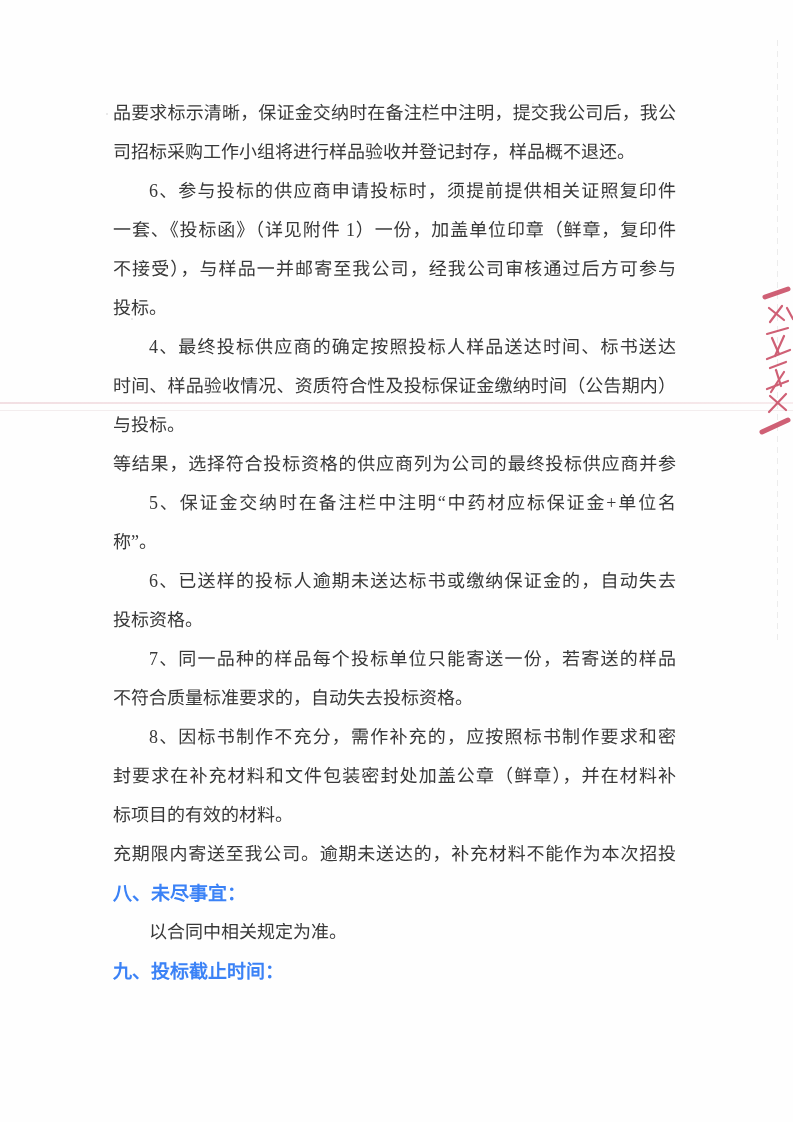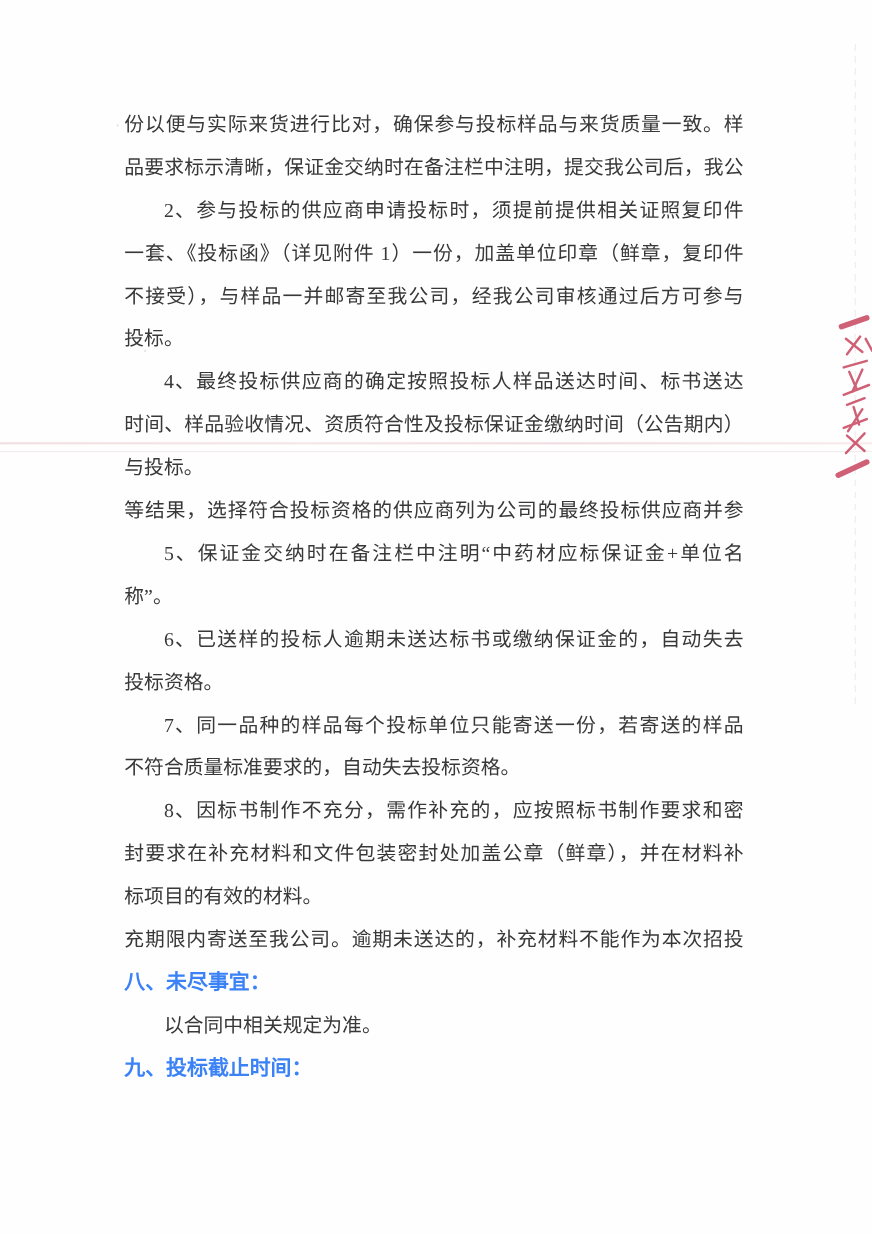--- a/index.html
+++ b/index.html
@@ -75,25 +75,25 @@
       <path d="M27 86 L14 106" stroke-width="2.2"></path>
       <path d="M10 103 L31 95" stroke-width="2.2"></path>
       <path d="M13 110 L29 124" stroke-width="2.2"></path>
       <path d="M29 108 L12 126" stroke-width="2.2"></path>
       <path d="M5 146 L31 134" stroke-width="5"></path>
     </svg>
   </div>
 
   <div class="doc">
       <div class="para body">
-        <div class="line full">份以便与实际来货进行比对，确保参与投标样品与来货质量一致。样</div>
         <div class="line full">品要求标示清晰，保证金交纳时在备注栏中注明，提交我公司后，我公</div>
+        <div class="line">司招标采购工作小组将进行样品验收并登记封存，样品概不退还。</div>
       </div>
       <div class="para body indent">
-        <div class="line full">2、参与投标的供应商申请投标时，须提前提供相关证照复印件</div>
+        <div class="line full">6、参与投标的供应商申请投标时，须提前提供相关证照复印件</div>
         <div class="line full">一套、《投标函》（详见附件 1）一份，加盖单位印章（鲜章，复印件</div>
         <div class="line full">不接受），与样品一并邮寄至我公司，经我公司审核通过后方可参与</div>
         <div class="line">投标。</div>
       </div>
       <div class="para body indent">
         <div class="line full">4、最终投标供应商的确定按照投标人样品送达时间、标书送达</div>
         <div class="line full">时间、样品验收情况、资质符合性及投标保证金缴纳时间（公告期内）</div>
         <div class="line">与投标。</div>
         <div class="line full">等结果，选择符合投标资格的供应商列为公司的最终投标供应商并参</div>
       </div>

